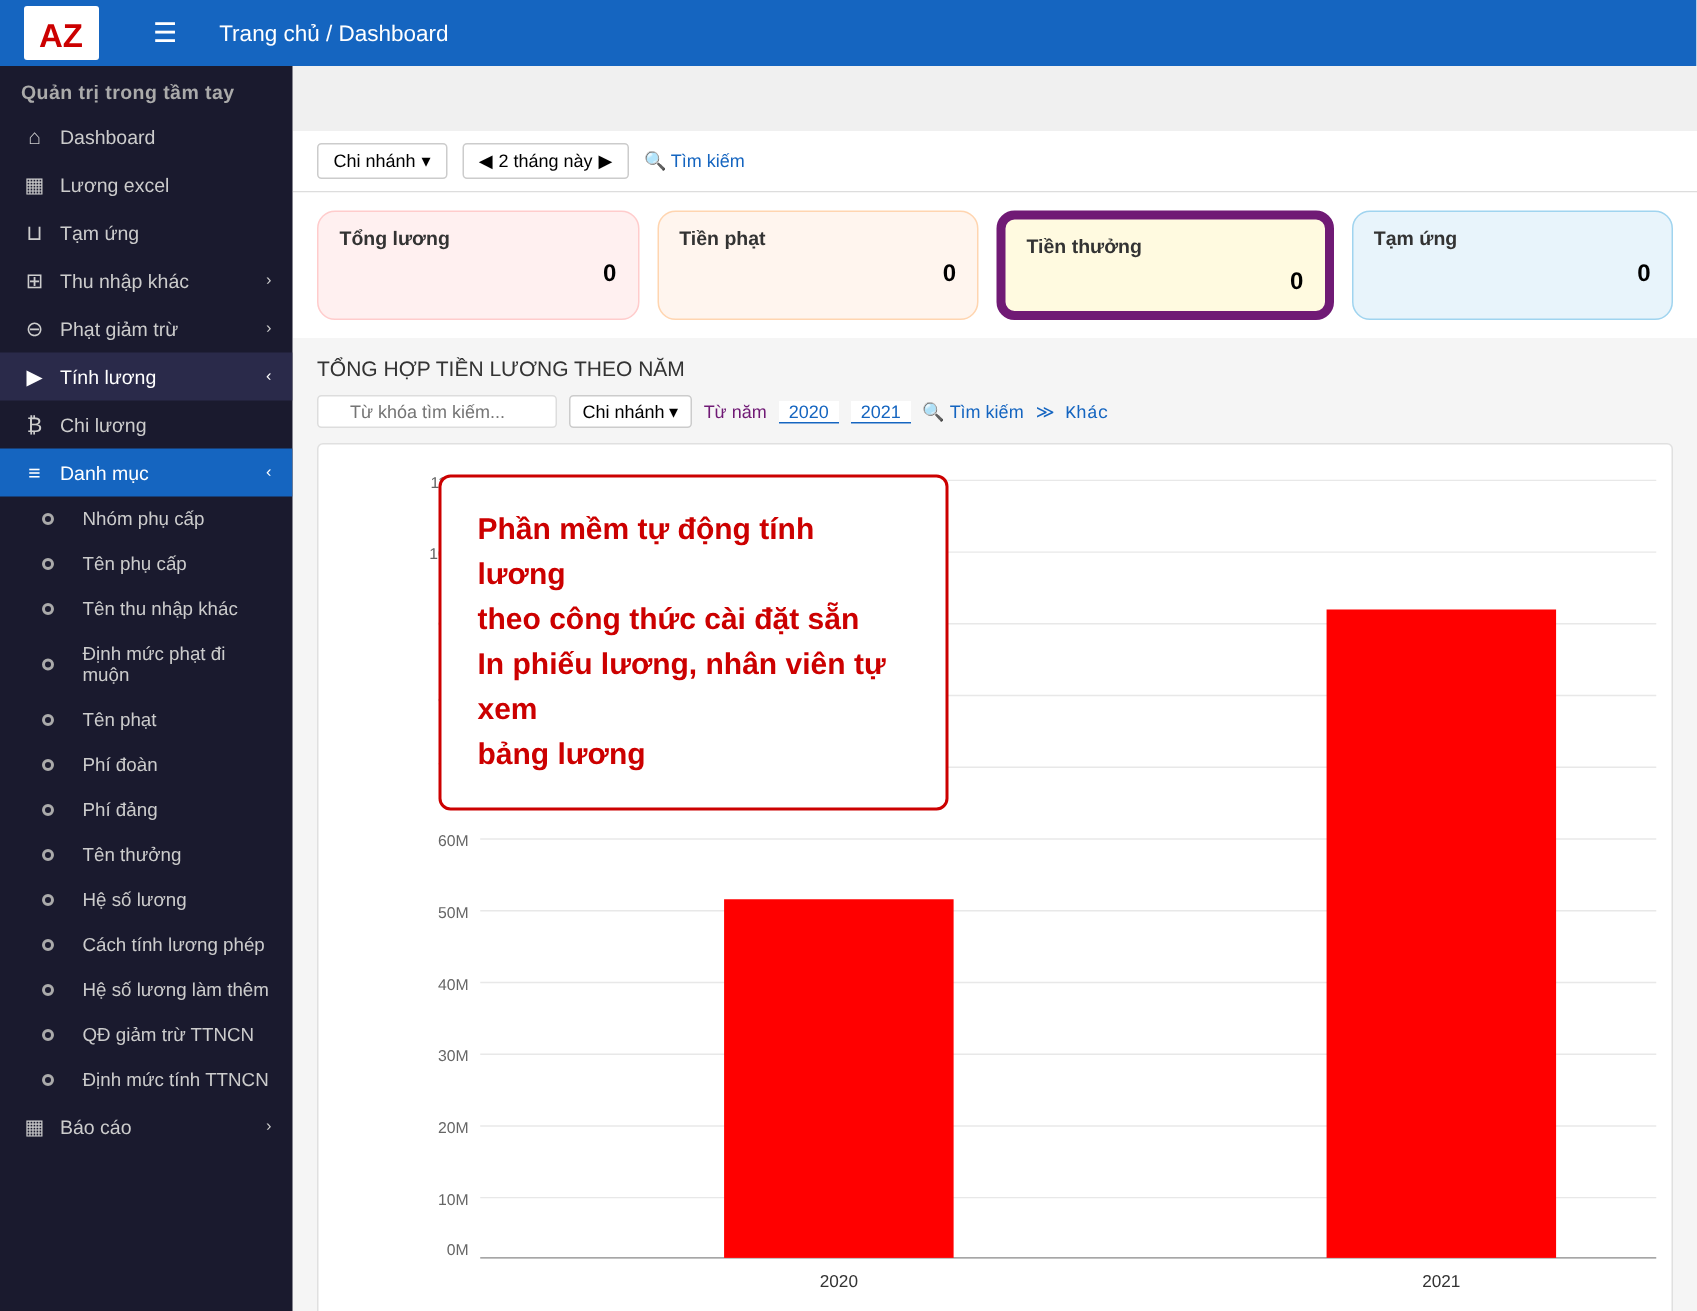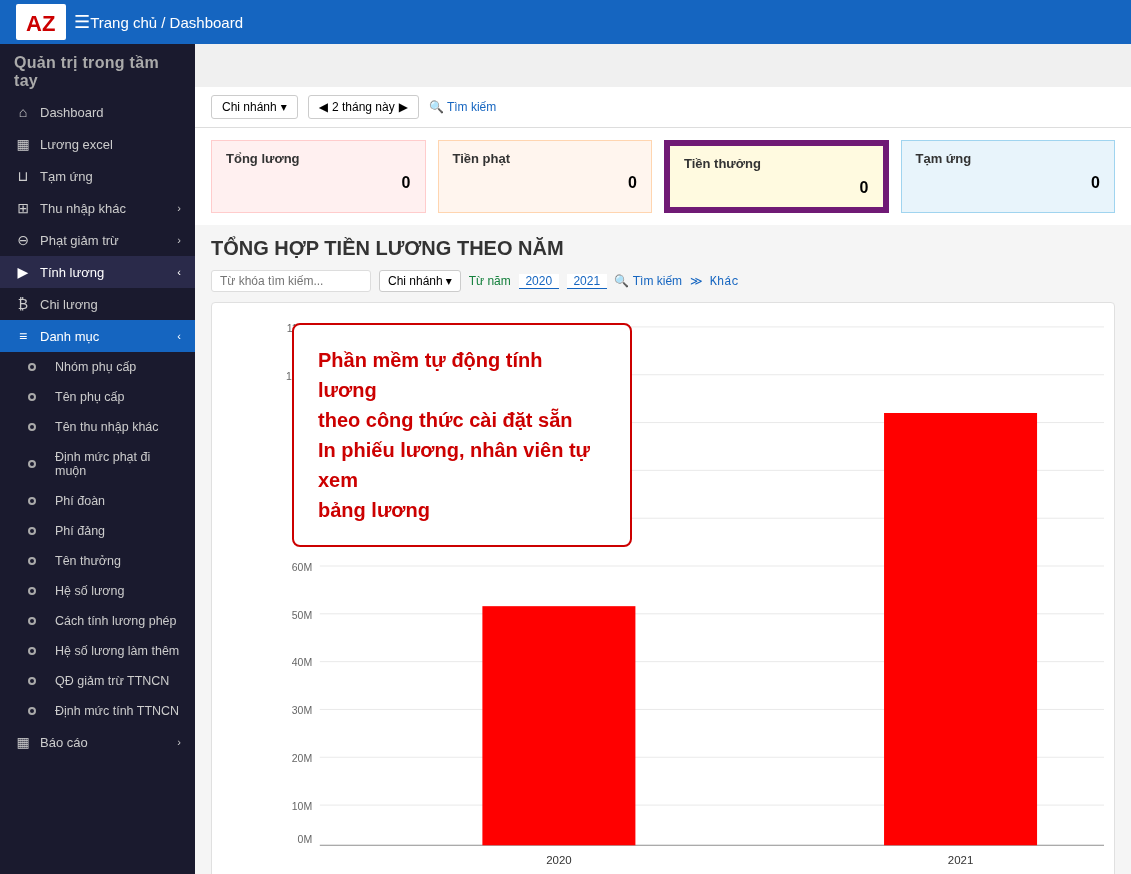--- a/index.html
+++ b/index.html
@@ -6,21 +6,21 @@
     body { font-family: Arial, sans-serif; font-size: 13px; background: #f0f0f0; display: flex; flex-direction: column; height: 874px; overflow: hidden; }
 
     
     .topbar {
       background: #1565C0;
       color: white;
       display: flex;
       align-items: center;
       height: 44px;
       padding: 0 16px;
-      gap: 0;
+      gap: 28px;
       flex-shrink: 0;
     }
     .topbar .logo-area {
       background: white;
       width: 50px;
       height: 36px;
       display: flex;
       align-items: center;
       justify-content: center;
       font-weight: bold;
@@ -40,21 +40,21 @@
       width: 195px;
       background: #1a1a2e;
       color: #ccc;
       overflow-y: auto;
       flex-shrink: 0;
       display: flex;
       flex-direction: column;
     }
     .sidebar-header {
       color: #aaa;
-      font-size: 16px;
+      font-size: 13px;
       padding: 10px 14px 6px;
       text-transform: none;
       font-weight: 600;
       letter-spacing: 0.3px;
     }
     .sidebar-item {
       display: flex;
       align-items: center;
       padding: 8px 14px;
       cursor: pointer;
@@ -107,21 +107,21 @@
     
     .cards-row {
       display: flex;
       gap: 12px;
       padding: 12px 16px;
       background: white;
       flex-shrink: 0;
     }
     .card {
       flex: 1;
-      border-radius: 0;
+      border-radius: 12px;
       padding: 10px 14px;
       min-width: 130px;
     }
     .card-title { font-size: 13px; font-weight: 600; margin-bottom: 8px; }
     .card-value { font-size: 16px; font-weight: bold; text-align: right; }
     .card-red { background: #fff0f0; border: 1px solid #ffcccc; }
     .card-red .card-title { color: #333; }
     .card-orange { background: #fff5ee; border: 1px solid #ffd5b0; }
     .card-orange .card-title { color: #333; }
     .card-yellow { background: #fffae0; border: 6px solid #701a75; }
@@ -130,39 +130,39 @@
     .card-blue .card-title { color: #333; }
 
     
     .section {
       padding: 12px 16px 0;
       flex: 1;
       display: flex;
       flex-direction: column;
     }
     .section-title {
-      font-weight: 700;
-      font-size: 20px;
+      font-weight: 400;
+      font-size: 14px;
       color: #333;
       margin-bottom: 10px;
       text-transform: uppercase;
     }
 
     
     .chart-filters {
       display: flex;
       align-items: center;
       gap: 8px;
       margin-bottom: 10px;
       flex-wrap: wrap;
     }
     .chart-filter-input {
       border: 1px solid #ddd;
       border-radius: 3px;
-      padding: 3px 8px;
+      padding: 3px 21px;
       font-size: 12px;
       color: #999;
     }
     .chart-filter-btn {
       border: 1px solid #ccc;
       border-radius: 3px;
       padding: 3px 8px;
       font-size: 12px;
       cursor: pointer;
       background: white;
@@ -295,20 +295,24 @@
       <span class="dot"></span>
       <span>Tên phụ cấp</span>
     </div>
     <div class="sidebar-item sub">
       <span class="dot"></span>
       <span>Tên thu nhập khác</span>
     </div>
     <div class="sidebar-item sub">
       <span class="dot"></span>
       <span>Định mức phạt đi muộn</span>
+    </div>
+    <div class="sidebar-item sub">
+      <span class="dot"></span>
+      <span>Tên phạt</span>
     </div>
     <div class="sidebar-item sub">
       <span class="dot"></span>
       <span>Phí đoàn</span>
     </div>
     <div class="sidebar-item sub">
       <span class="dot"></span>
       <span>Phí đảng</span>
     </div>
     <div class="sidebar-item sub">
@@ -381,21 +385,21 @@
 
     <div class="section">
       <div class="section-title">TỔNG HỢP TIỀN LƯƠNG THEO NĂM</div>
 
       <div class="chart-filters">
         <input type="text" class="chart-filter-input" placeholder="Từ khóa tìm kiếm..." style="width: 160px;">
         <button class="chart-filter-btn">
           <span>Chi nhánh</span>
           <span>▾</span>
         </button>
-        <span style="font-size:12px;color:#15803d;">Từ năm</span>
+        <span style="font-size:12px;color:#701a75;">Từ năm</span>
         <input type="text" class="year-input" value="2020" style="">
         <input type="text" class="year-input" value="2021" style="">
         <span class="search-link">
           <span>🔍</span>
           <span>Tìm kiếm</span>
         </span>
         <span style="color:#1565C0;font-size:12px;cursor:pointer;font-family:Liberation Mono, monospace;">
           <span>≫</span>
           <span>Khác</span>
         </span>

